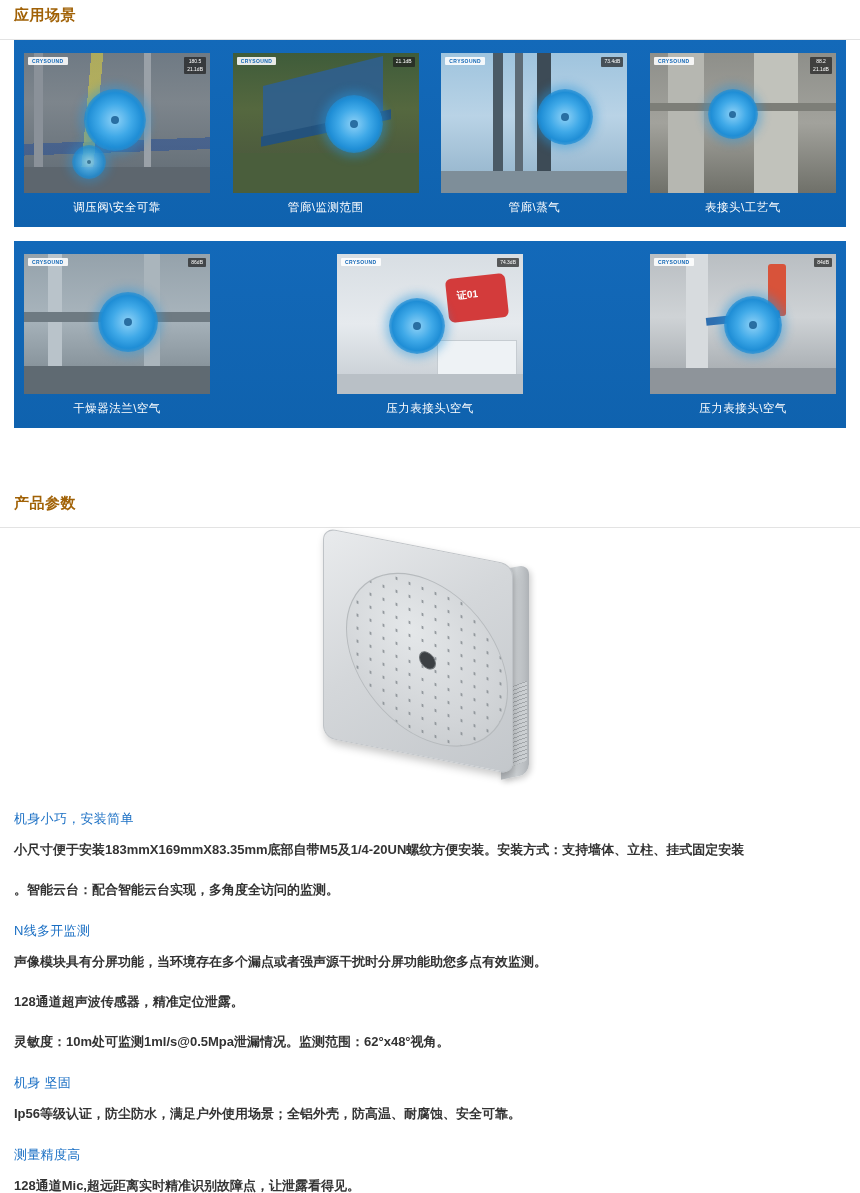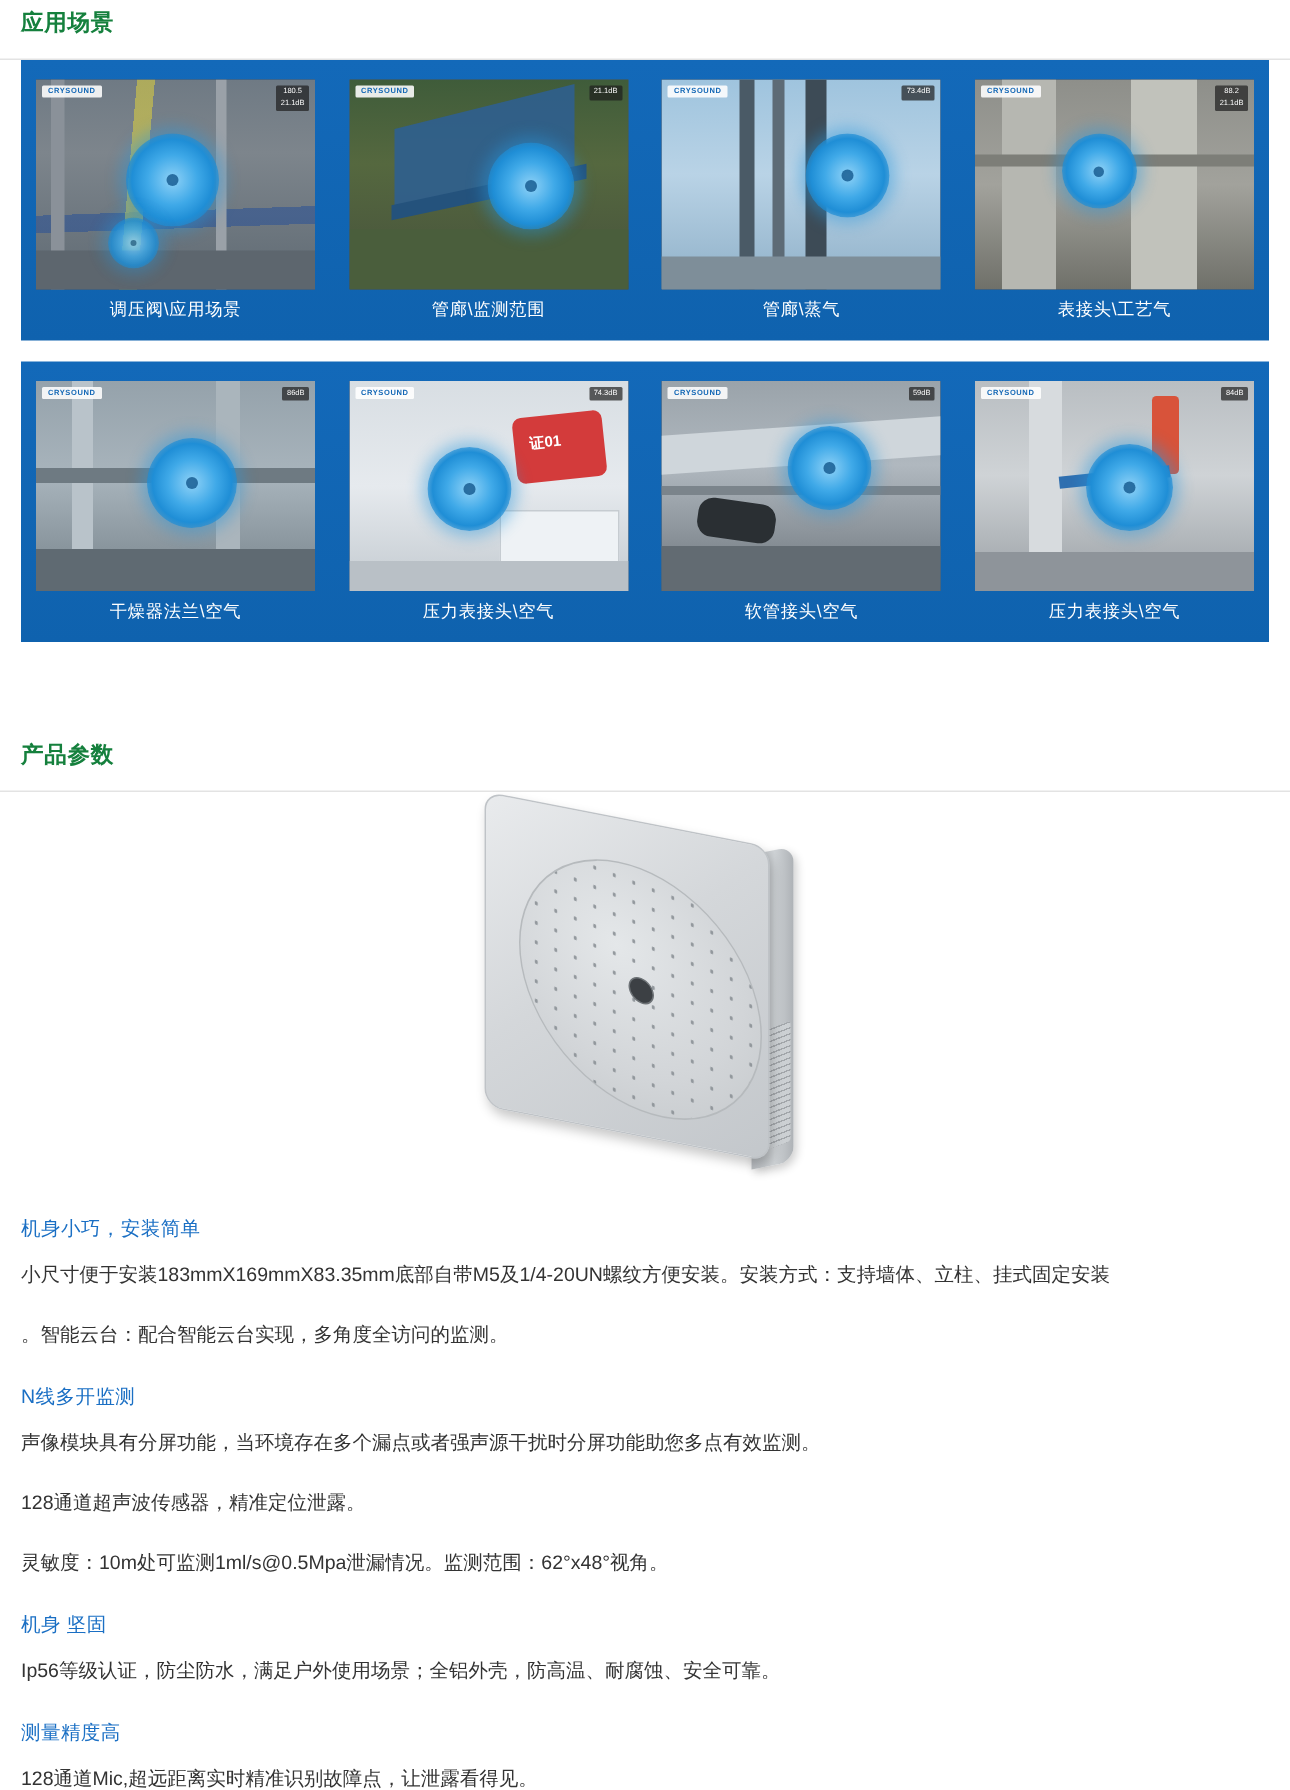--- a/index.html
+++ b/index.html
@@ -17,21 +17,21 @@
   .page {
     position: relative;
     width: 860px;
     box-sizing: border-box;
   }
 
   
   .section-title {
     font-size: 15px;
     font-weight: bold;
-    color: #15803d;
+    color: #a16207;
     padding: 0 0 0 14px;
     margin: 0;
     letter-spacing: 0.5px;
   }
   .title-app {
     padding-top: 6px;
   }
   .rule {
     height: 1px;
     background: #e3e3e3;
@@ -210,20 +210,21 @@
     font-weight: normal;
     margin: 20px 0 10px 0;
     letter-spacing: 0.3px;
   }
   .spec-h.first { margin-top: 10px; }
   .spec-p {
     font-size: 13px;
     line-height: 24px;
     color: #333333;
     margin: 0;
+    font-weight: bold;
   }
   .spec-p + .spec-p { margin-top: 16px; }
 </style>
 </head>
 <body>
 
 <div class="page">
 
   <h2 class="section-title title-app">应用场景</h2>
   <div class="rule"></div>
@@ -241,21 +242,21 @@
         <div style="position:absolute;left:0;bottom:0;width:100%;height:26px;background:#5d666e;"></div>
         <div class="blob" style="left:60px;top:36px;width:62px;height:62px;">
             <div class="core"></div>
           </div>
         <div class="blob" style="left:48px;top:92px;width:34px;height:34px;opacity:.85;">
             <div class="core"></div>
           </div>
         <div class="badge-l">CRYSOUND</div>
         <div class="badge-r">180.5<br>21.1dB</div>
       </div>
-      <div class="caption">调压阀\应用场景</div>
+      <div class="caption">调压阀\安全可靠</div>
     </div>
 
     <div class="gal-item">
       <div class="photo">
         <div class="sky" style="background:linear-gradient(180deg,#3f5c3a 0%,#55683f 40%,#46513c 100%);"></div>
         <div style="position:absolute;left:30px;top:18px;width:120px;height:60px;background:#2f5f8f;transform:skewY(-14deg);opacity:.9;"></div>
         <div style="position:absolute;left:28px;top:70px;width:130px;height:10px;background:#24527c;transform:skewY(-12deg);"></div>
         <div style="position:absolute;left:0;bottom:0;width:100%;height:40px;background:#4a5e3c;"></div>
         <div class="blob" style="left:92px;top:42px;width:58px;height:58px;">
             <div class="core"></div>
@@ -326,35 +327,20 @@
         <div style="position:absolute;left:0;bottom:0;width:100%;height:20px;background:#b9c0c6;"></div>
         <div class="blob" style="left:52px;top:44px;width:56px;height:56px;">
             <div class="core"></div>
           </div>
         <div class="badge-l">CRYSOUND</div>
         <div class="badge-r">74.3dB</div>
       </div>
       <div class="caption">压力表接头\空气</div>
     </div>
 
-    <div class="gal-item">
-      <div class="photo">
-        <div class="sky" style="background:linear-gradient(180deg,#9aa3aa 0%,#b0b8bf 40%,#6d757c 100%);"></div>
-        <div style="position:absolute;left:0;top:30px;width:100%;height:26px;background:#cfd6db;transform:skewY(-4deg);"></div>
-        <div style="position:absolute;left:0;top:70px;width:100%;height:6px;background:#7b848b;"></div>
-        <div style="position:absolute;left:24px;top:80px;width:52px;height:26px;background:#2a2f33;border-radius:10px;transform:rotate(8deg);"></div>
-        <div style="position:absolute;left:0;bottom:0;width:100%;height:30px;background:#626b72;"></div>
-        <div class="blob" style="left:84px;top:30px;width:56px;height:56px;">
-            <div class="core"></div>
-          </div>
-        <div class="badge-l">CRYSOUND</div>
-        <div class="badge-r">59dB</div>
-      </div>
-      <div class="caption">软管接头\空气</div>
-    </div>
 
     <div class="gal-item">
       <div class="photo">
         <div class="sky" style="background:linear-gradient(180deg,#b9bec2 0%,#cfd3d6 45%,#9aa0a5 100%);"></div>
         <div style="position:absolute;left:36px;top:0;width:22px;height:100%;background:#d7dbde;"></div>
         <div style="position:absolute;left:118px;top:10px;width:18px;height:52px;background:#d8533a;border-radius:3px;"></div>
         <div style="position:absolute;left:56px;top:60px;width:74px;height:8px;background:#2f6fb0;transform:rotate(-6deg);"></div>
         <div style="position:absolute;left:0;bottom:0;width:100%;height:26px;background:#8e949a;"></div>
         <div class="blob" style="left:74px;top:42px;width:58px;height:58px;">
             <div class="core"></div>

